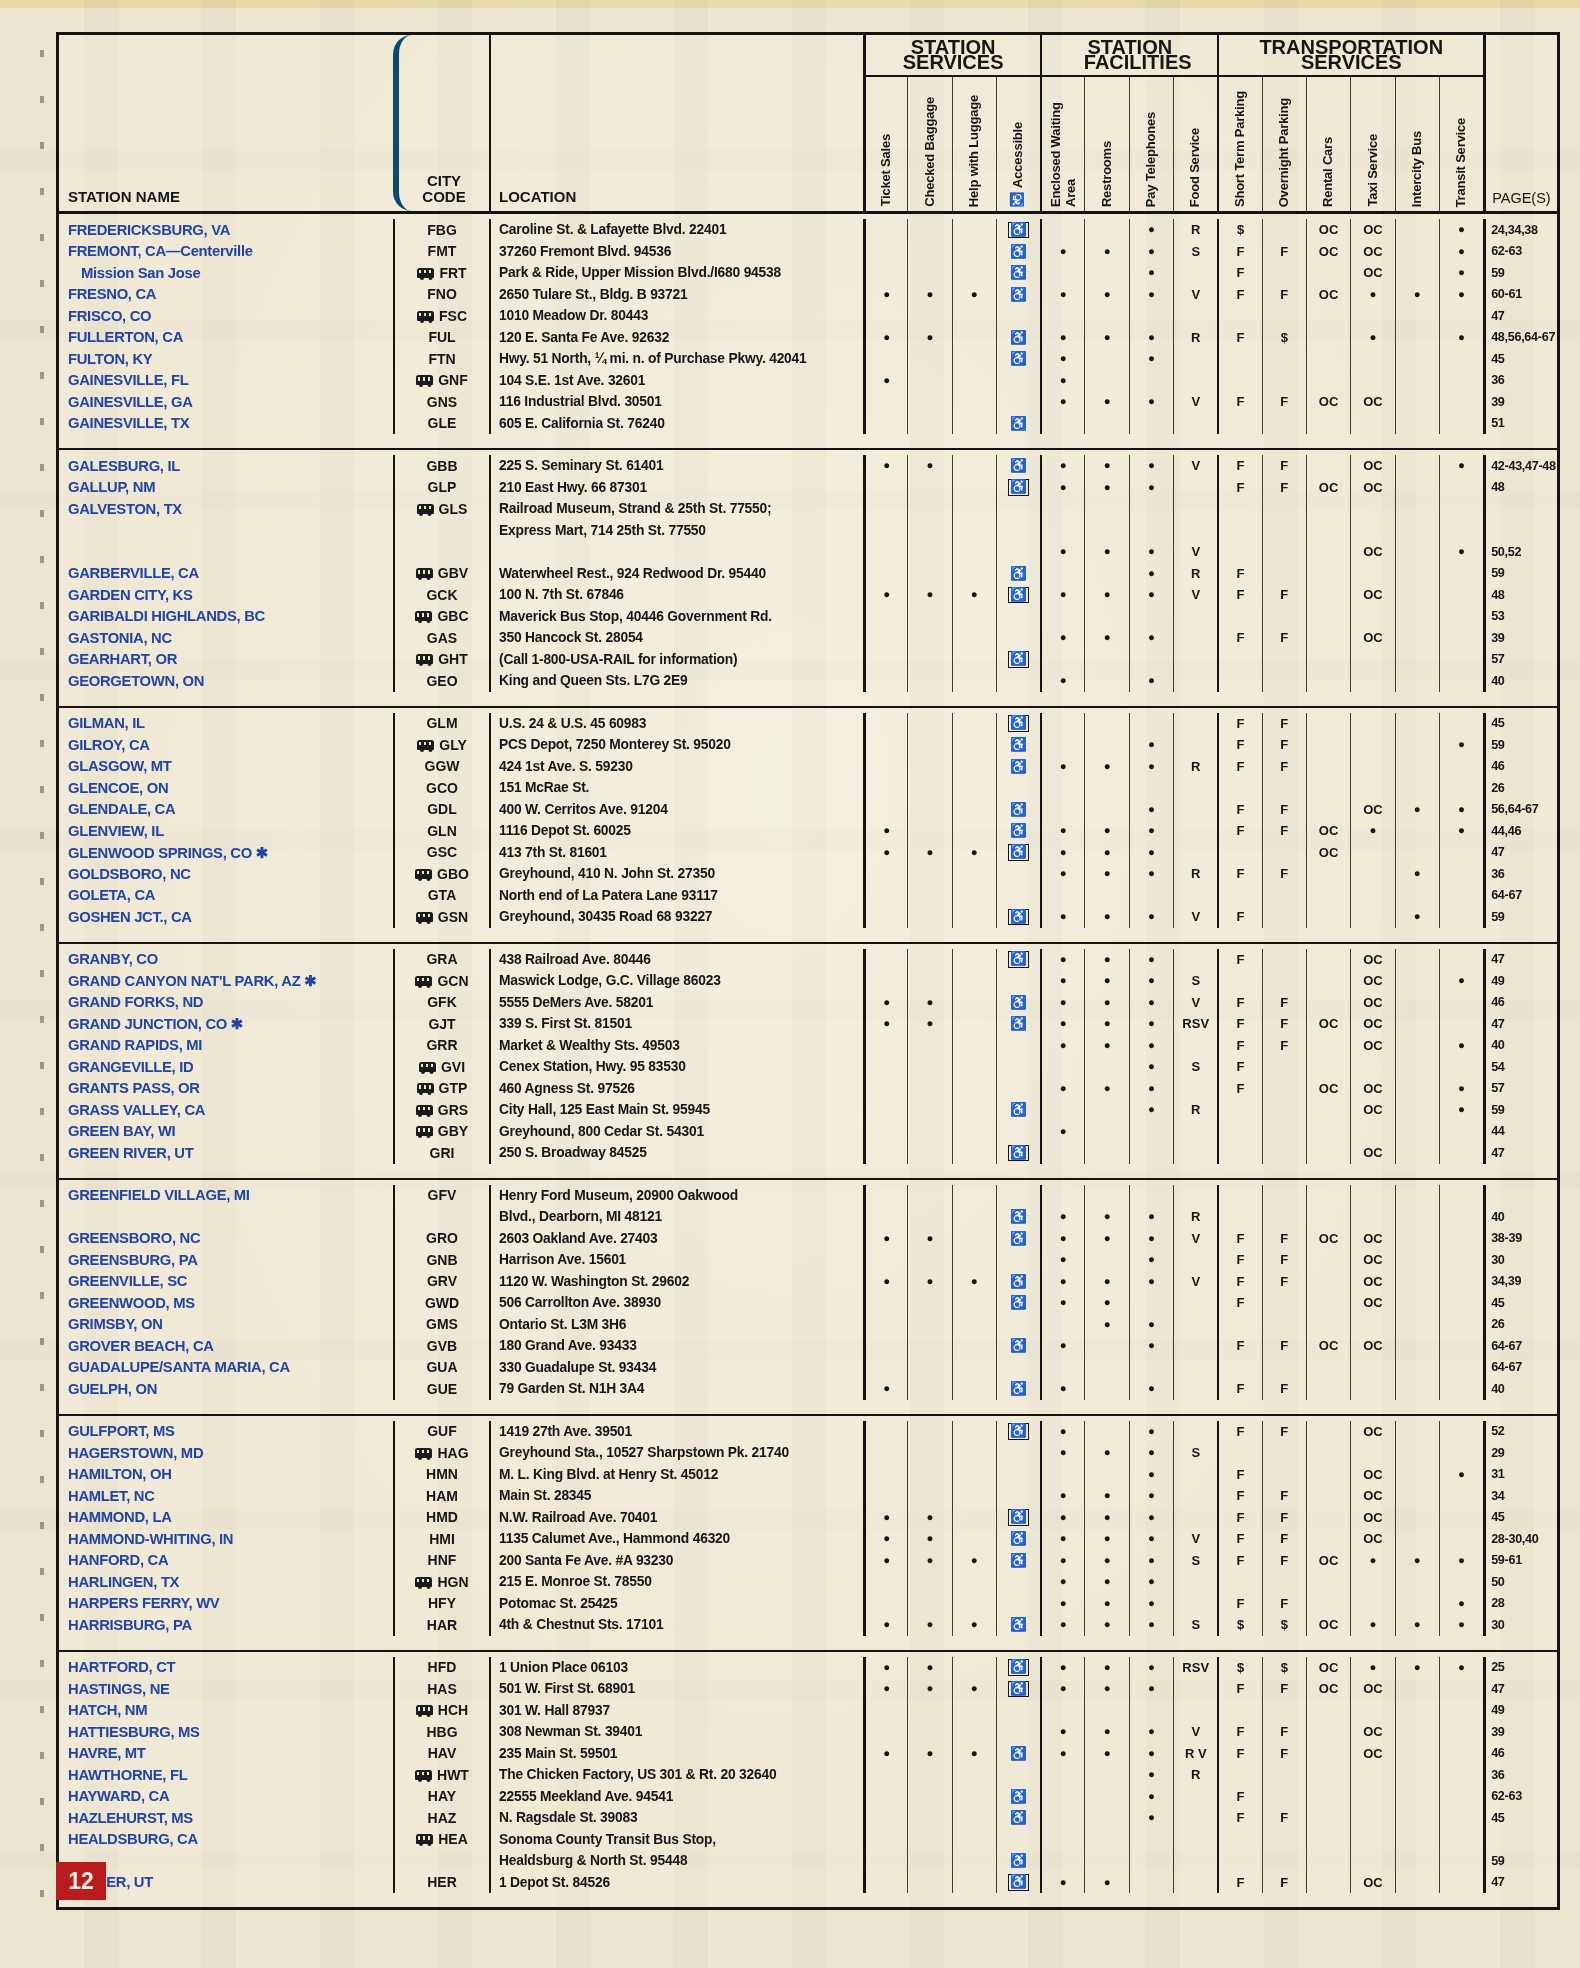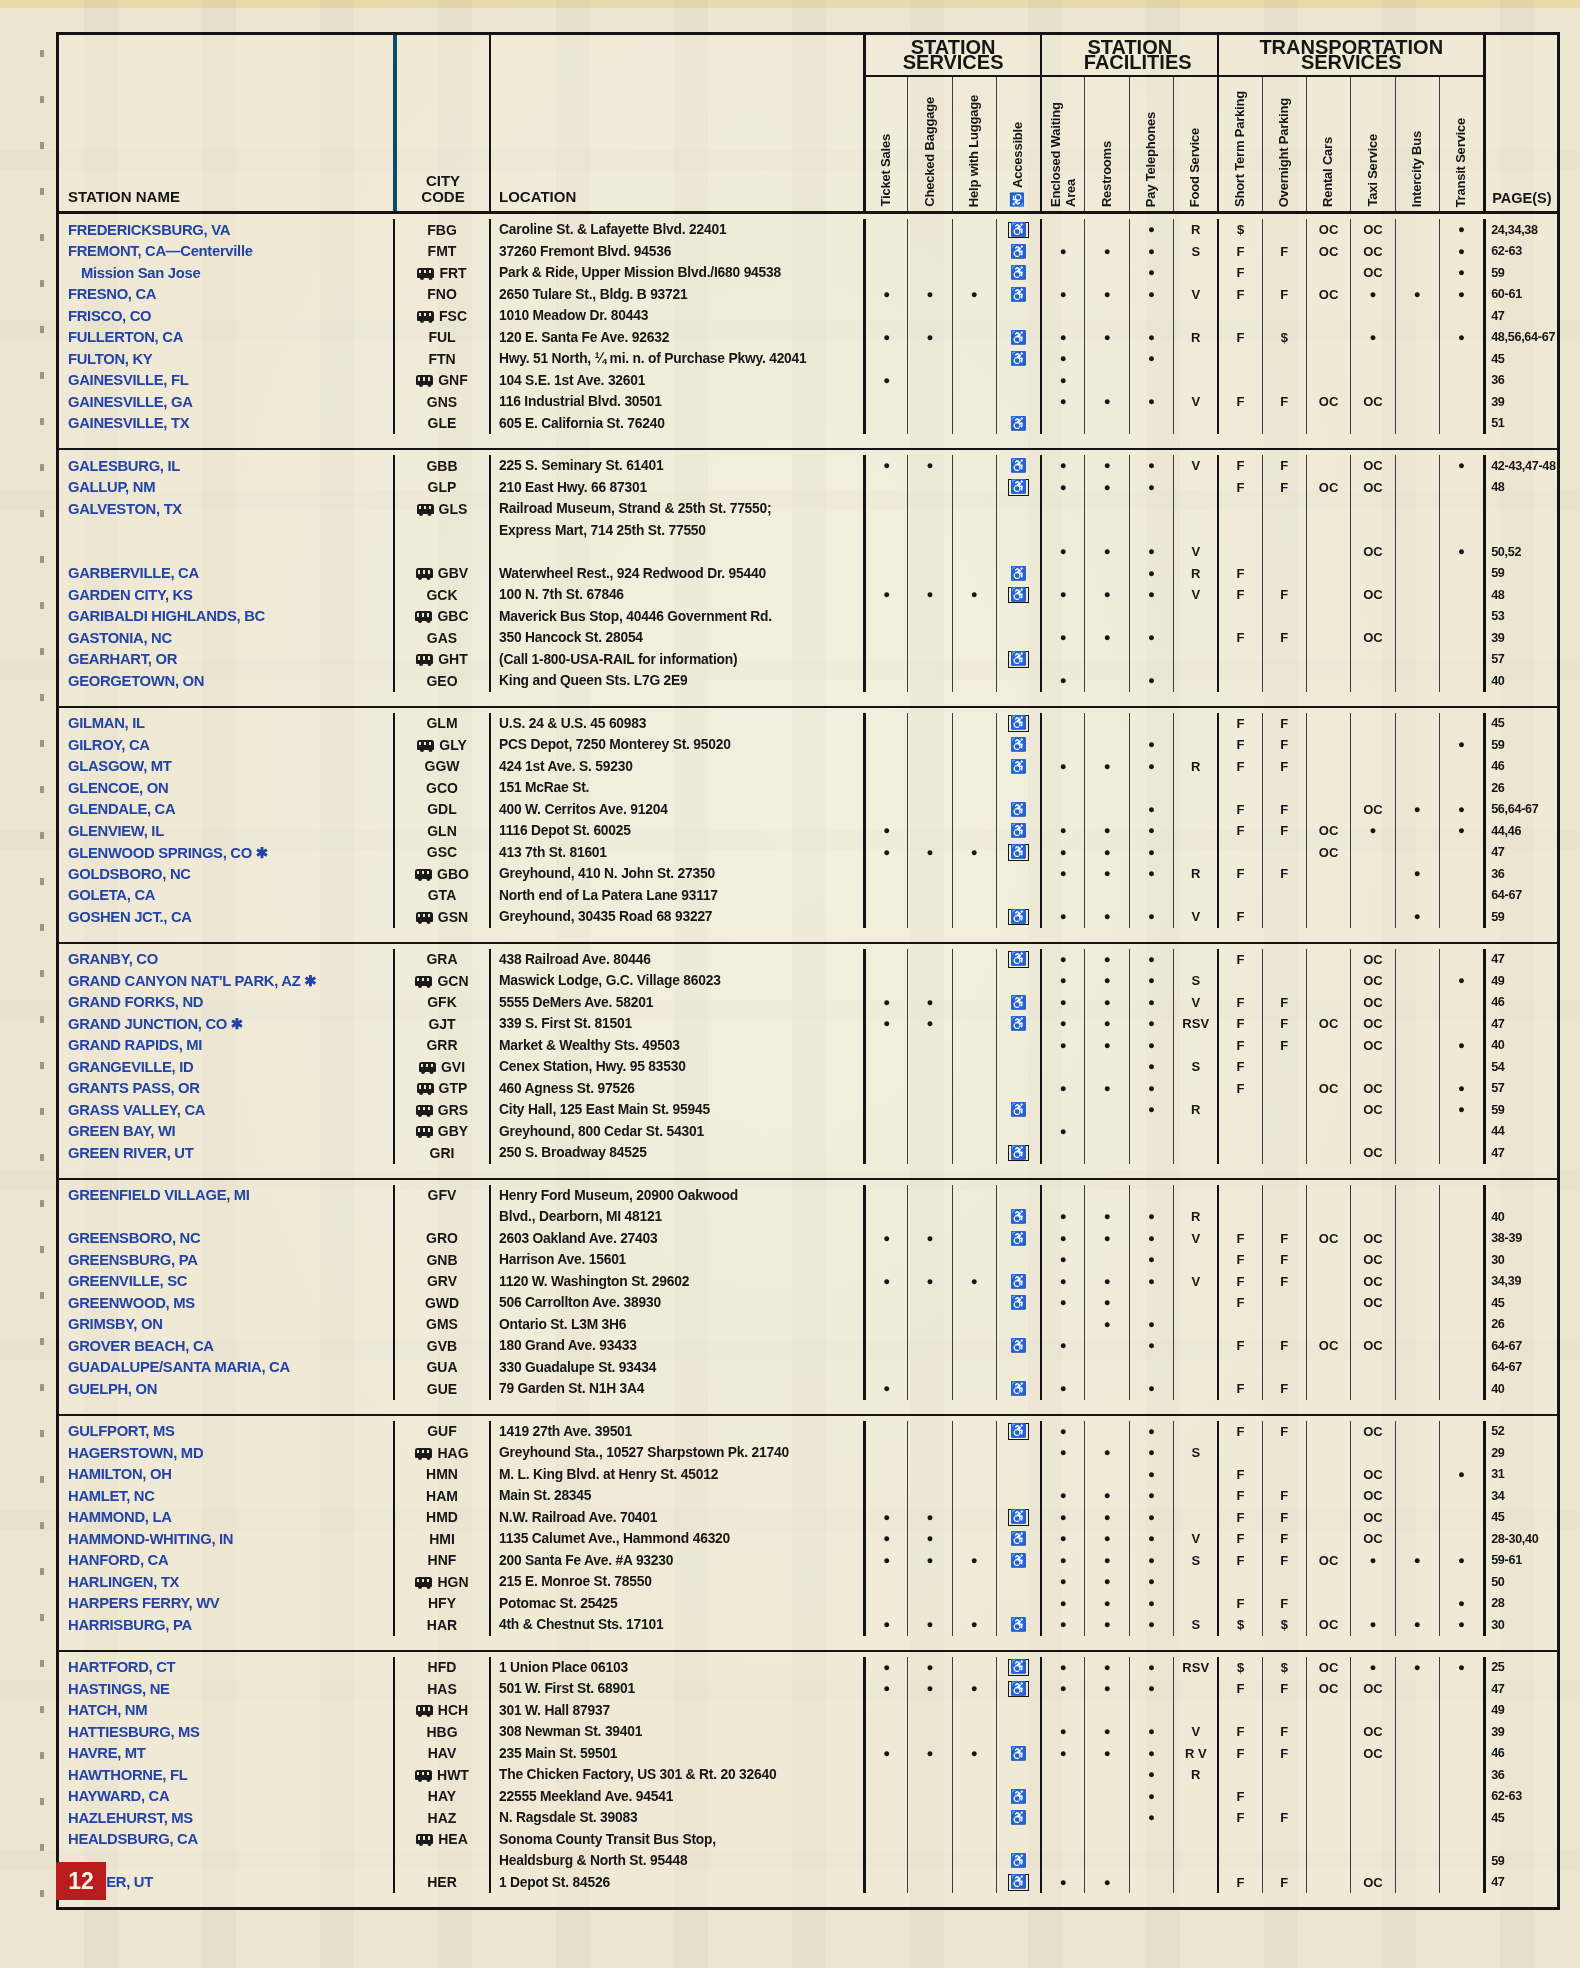--- a/index.html
+++ b/index.html
@@ -22,34 +22,34 @@
     background:repeating-linear-gradient(180deg, rgba(60,55,45,.45) 0 7px, transparent 7px 46px);}
 
   .sheet{position:absolute;left:56px;top:32px;width:1498px;border:3px solid #141414;background:rgba(245,240,225,0.35);}
 
   .grid{display:grid;grid-template-columns:334px 96px 374px repeat(14,44.3px) 74px;}
 
   
   .thead{grid-template-rows:42px 134px;border-bottom:3px solid #141414;position:relative;}
   .hname,.hcode,.hloc{grid-row:1 / span 2;display:flex;align-items:flex-end;font-weight:bold;font-size:15px;padding-bottom:6px;}
   .hname{padding-left:9px;}
-  .hcode{border-left:4px solid #0c4a6e;justify-content:center;text-align:center;}
+  .hcode{border-left:6px solid #0c4a6e;justify-content:center;text-align:center;border-radius:19px;}
   .hcode span{display:inline-block;width:52px;line-height:16px;}
   .hloc{border-left:2px solid #141414;padding-left:8px;}
   .sec{grid-row:1;display:flex;align-items:center;justify-content:center;text-align:center;
        font-weight:bold;font-size:20px;line-height:15px;border-bottom:2px solid #141414;}
   .sec-1{grid-column:4 / span 4;border-left:3px solid #141414;}
   .sec-2{grid-column:8 / span 4;border-left:2px solid #141414;}
   .sec-2 span{max-width:92px;display:inline-block;}
   .sec-3{grid-column:12 / span 6;border-left:2px solid #141414;}
   .rot{grid-row:2;display:flex;align-items:flex-end;justify-content:center;padding-bottom:4px;border-left:1px solid #3c3c3c;}
   .rot .vtxt{writing-mode:vertical-rl;transform:rotate(180deg);font-weight:bold;font-size:13px;line-height:14.5px;max-height:128px;letter-spacing:-.2px;}
   .rot.gb2{border-left-width:2px;border-left-color:#141414;}
   .rot.gb3{border-left:3px solid #141414;}
-  .hpages{grid-column:18;grid-row:1 / span 2;border-left:3px solid #141414;display:flex;align-items:flex-end;padding:0 0 5px 6px;font-weight:bold;font-size:14.5px;}
+  .hpages{grid-column:18;grid-row:1 / span 2;border-left:3px solid #141414;display:flex;align-items:flex-end;padding:0 0 5px 6px;font-weight:normal;font-size:14.5px;}
 
   
   .group{border-bottom:2px solid #141414;padding:5px 0 14px;}
   .group:last-child{border-bottom:none;}
   .row{height:21.5px;}
   .cell{display:flex;align-items:center;overflow:visible;white-space:nowrap;}
   .c-name{padding-left:9px;font-weight:bold;font-size:14.8px;letter-spacing:-.3px;color:#2243a8;}
   .c-name.ind{padding-left:22px;}
   .c-code{border-left:2px solid #141414;justify-content:center;font-weight:bold;font-size:14px;}
   .c-loc{border-left:2px solid #141414;padding-left:8px;font-weight:bold;font-size:13.8px;letter-spacing:-.2px;}

